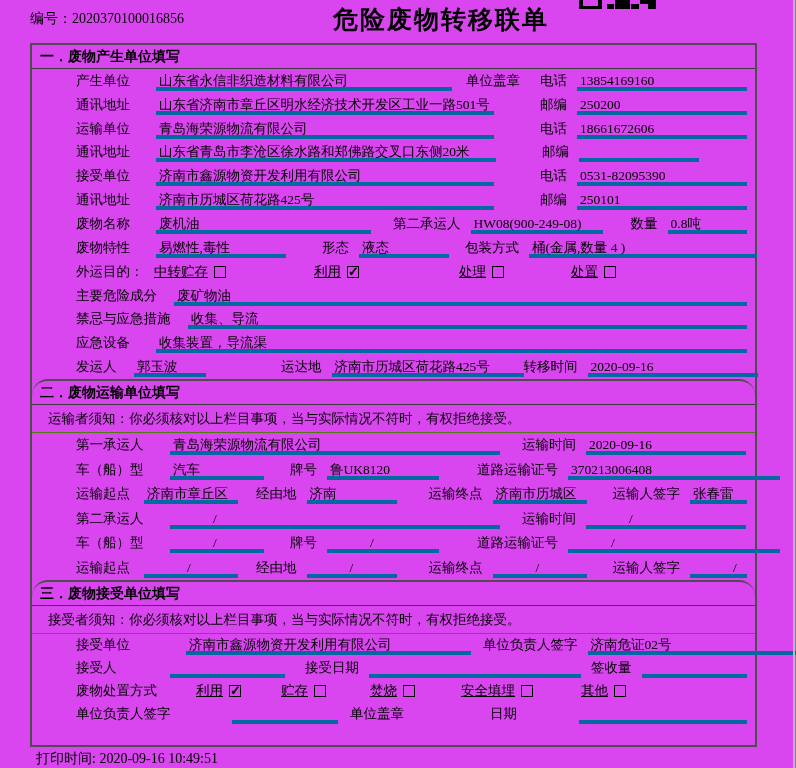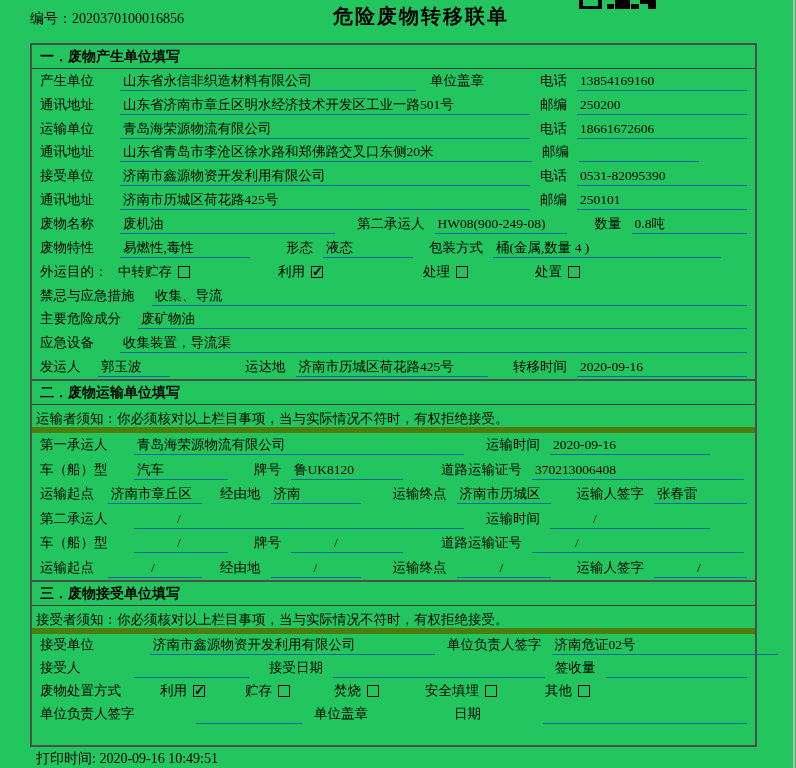--- a/index.html
+++ b/index.html
@@ -1,41 +1,41 @@
 <!DOCTYPE html>
 <html><head>
 <meta charset="utf-8">
 <style>
   html,body{margin:0;padding:0;background:#ffffff;}
-  .page{position:relative;width:796px;height:768px;background:#22c55e;color:#000;
+  .page{position:relative;width:796px;height:768px;background:#d946ef;color:#000;
         font-family:"Liberation Serif","DejaVu Serif",serif;font-size:13.5px;overflow:hidden;}
   .topbar{position:relative;height:43px;}
   .serial{position:absolute;left:30px;top:10px;font-size:14px;white-space:nowrap;}
-  .doc-title{position:absolute;left:333px;top:3px;font-size:20px;font-weight:bold;letter-spacing:2px;
+  .doc-title{position:absolute;left:333px;top:3px;font-size:25px;font-weight:bold;letter-spacing:2px;
              font-family:"Liberation Sans","DejaVu Sans",sans-serif;white-space:nowrap;}
   .qr{position:absolute;top:0;left:578px;width:80px;height:10px;}
   .qr i{position:absolute;background:#000;}
   .qr .u{position:absolute;left:1px;top:0;width:15px;height:6px;background:transparent;
          border-left:4px solid #000;border-right:4px solid #000;border-bottom:3px solid #000;}
   .box{position:relative;margin-left:30px;width:727px;height:704px;border:2px solid #4d4d4d;box-sizing:border-box;}
   .sec-h{height:24px;line-height:22px;padding-left:8px;font-weight:bold;font-size:14px;
          font-family:"Liberation Sans","DejaVu Sans",sans-serif;border-bottom:1px solid #3a3a3a;box-sizing:border-box;}
-  .sec{box-sizing:border-box;}
+  .sec{box-sizing:border-box;border-radius:16px;}
   .sec2,.sec3{border-top:2px solid #4d4d4d;}
-  .notice{height:28px;line-height:27px;padding-left:4px;border-bottom:6px solid #4d7c0f;box-sizing:border-box;white-space:nowrap;}
+  .notice{height:28px;line-height:27px;padding-left:16px;border-bottom:1px solid #4d7c0f;box-sizing:border-box;white-space:nowrap;}
   .r{display:flex;align-items:center;padding:0 8px;box-sizing:border-box;}
   .s1 .r{height:23.85px;}
   .s2 .r{height:24.5px;}
   .s3 .r{height:23px;}
-  .lb{white-space:nowrap;flex:none;}
-  .vl{border-bottom:1px solid #0369a1;height:20px;line-height:19px;padding:0 3px;
+  .lb{white-space:nowrap;flex:none;margin-left:36px;}
+  .vl{border-bottom:4px solid #0369a1;height:20px;line-height:19px;padding:0 3px;
       box-sizing:border-box;white-space:nowrap;flex:none;margin-left:10px;}
   .grow{flex:1 1 auto;}
   .slash{text-indent:40px;}
-  .opt{display:flex;align-items:center;flex:none;white-space:nowrap;}
+  .opt{display:flex;align-items:center;flex:none;white-space:nowrap;text-decoration:underline;}
   .cb{display:inline-block;position:relative;width:12px;height:12px;border:1px solid #000;
       margin-left:6px;box-sizing:border-box;flex:none;}
   .cb[data-checked="true"]::after{content:"\2713";position:absolute;left:0px;top:-3px;font-size:13px;font-weight:bold;}
   .footer{margin-left:36px;margin-top:3px;font-size:14px;white-space:nowrap;}
   .edge{position:absolute;top:0;right:1px;width:2px;height:768px;background:#b9b9b9;}
 </style>
 </head>
 <body>
 
 <div class="page">
@@ -134,27 +134,27 @@
           <span>处理</span>
           <span class="cb" data-checked="false"></span>
         </span>
         <span class="opt" style="margin-left:67px">
           <span>处置</span>
           <span class="cb" data-checked="false"></span>
         </span>
       </div>
 
       <div class="r">
+        <span class="lb" style="width:88px">主要危险成分</span>
+        <span class="vl grow">废矿物油</span>
+      </div>
+
+      <div class="r">
         <span class="lb" style="width:102px">禁忌与应急措施</span>
         <span class="vl grow">收集、导流</span>
-      </div>
-
-      <div class="r">
-        <span class="lb" style="width:88px">主要危险成分</span>
-        <span class="vl grow">废矿物油</span>
       </div>
 
       <div class="r">
         <span class="lb" style="width:70px">应急设备</span>
         <span class="vl grow">收集装置，导流渠</span>
       </div>
 
       <div class="r">
         <span class="lb" style="width:48px">发运人</span>
         <span class="vl" style="width:72px">郭玉波</span>

